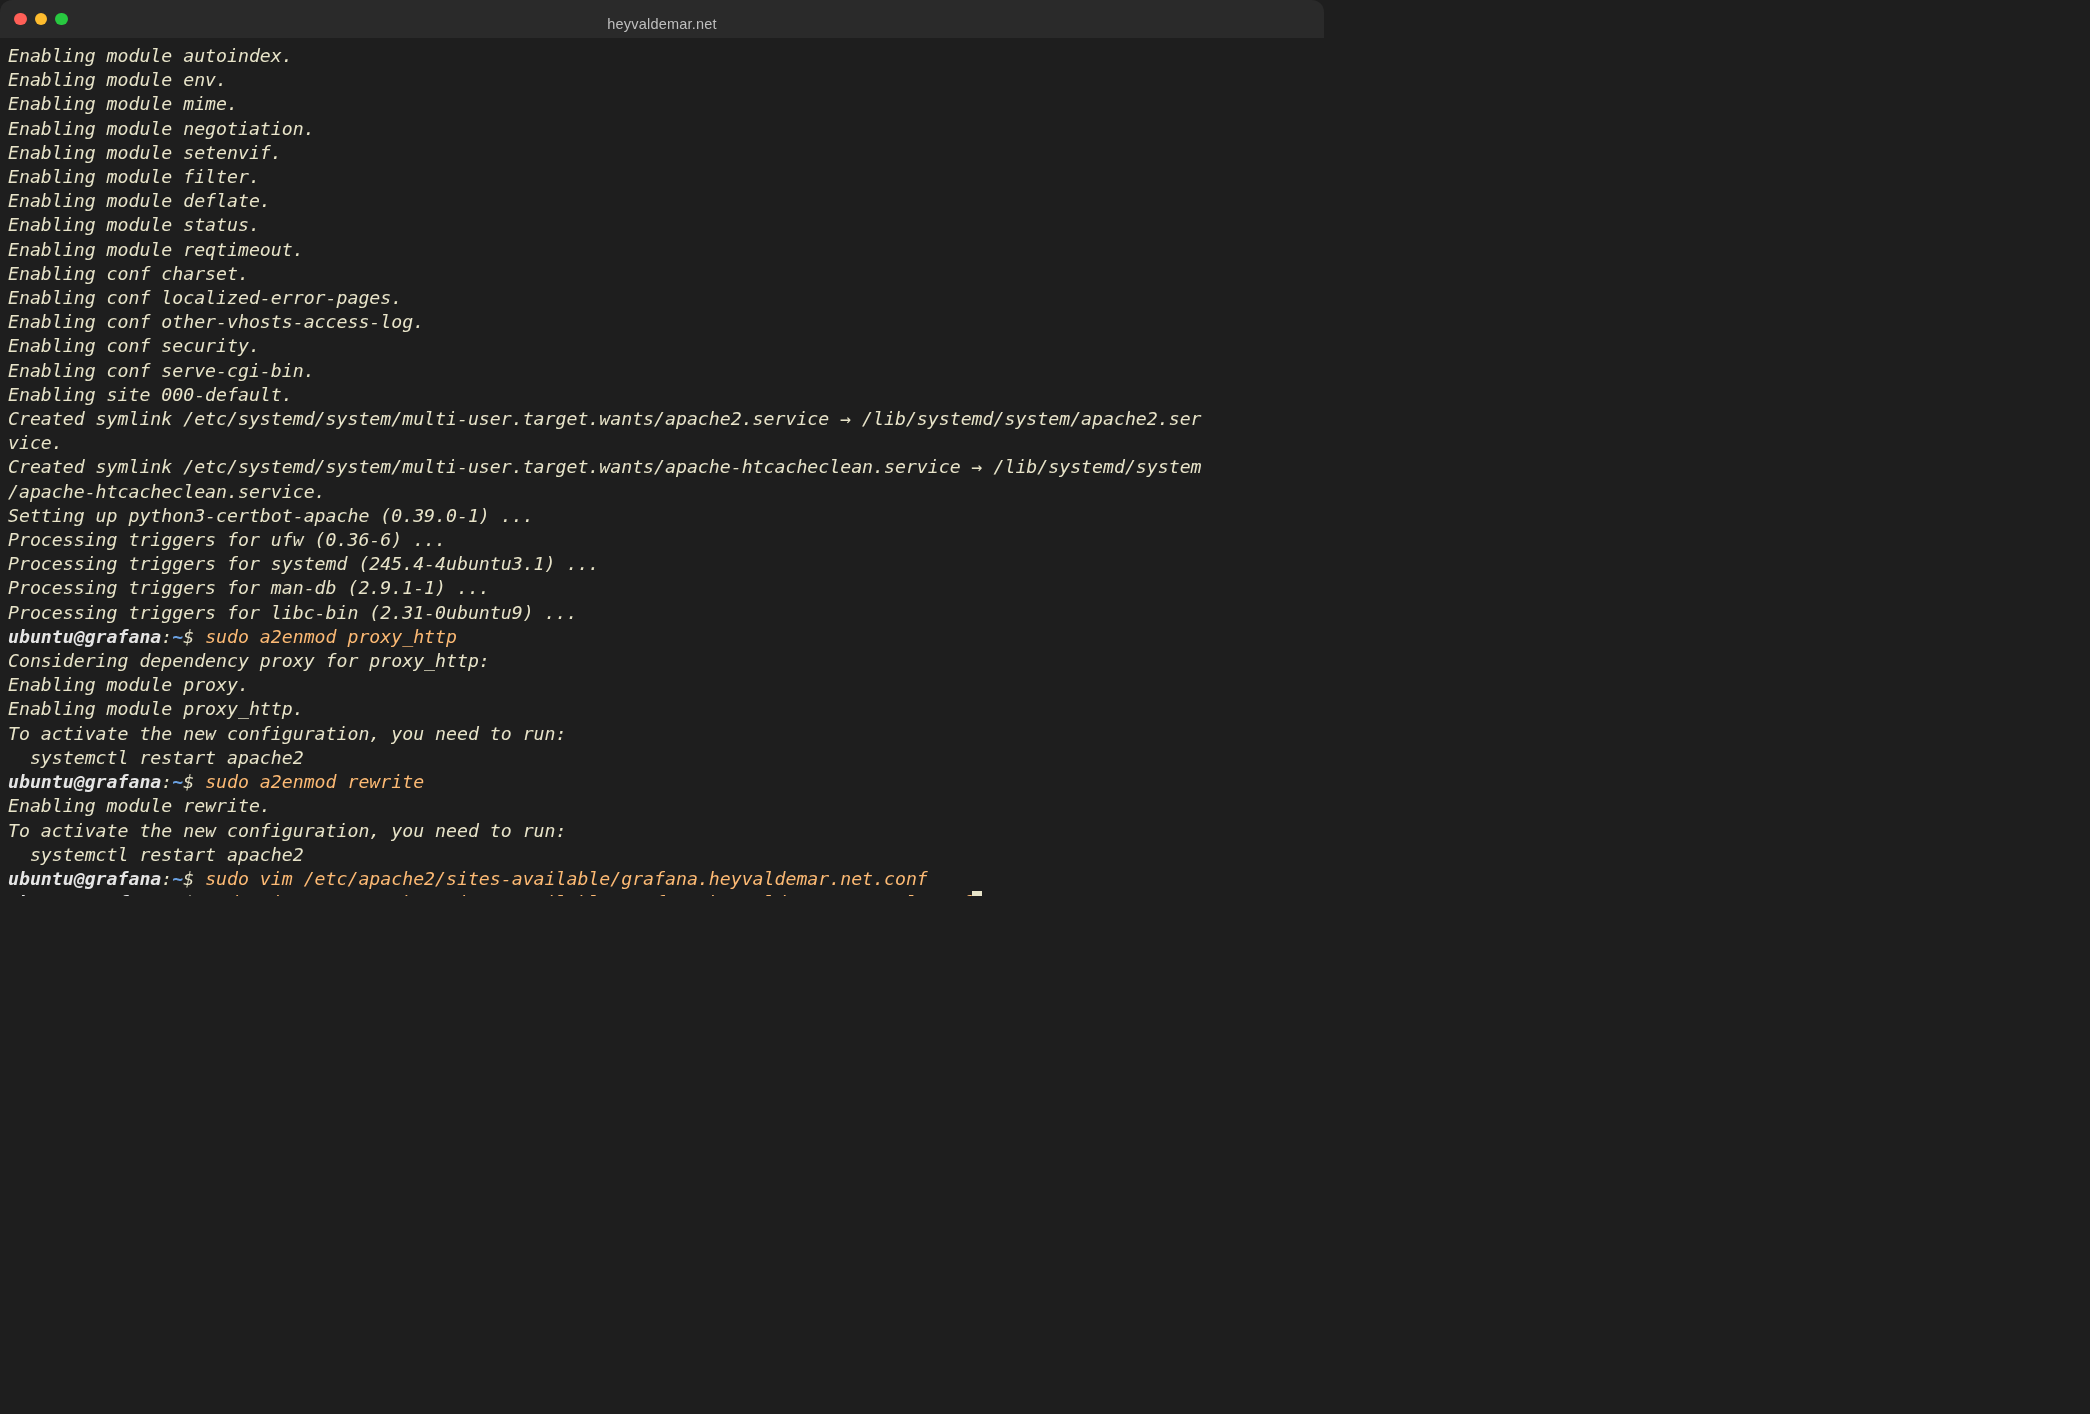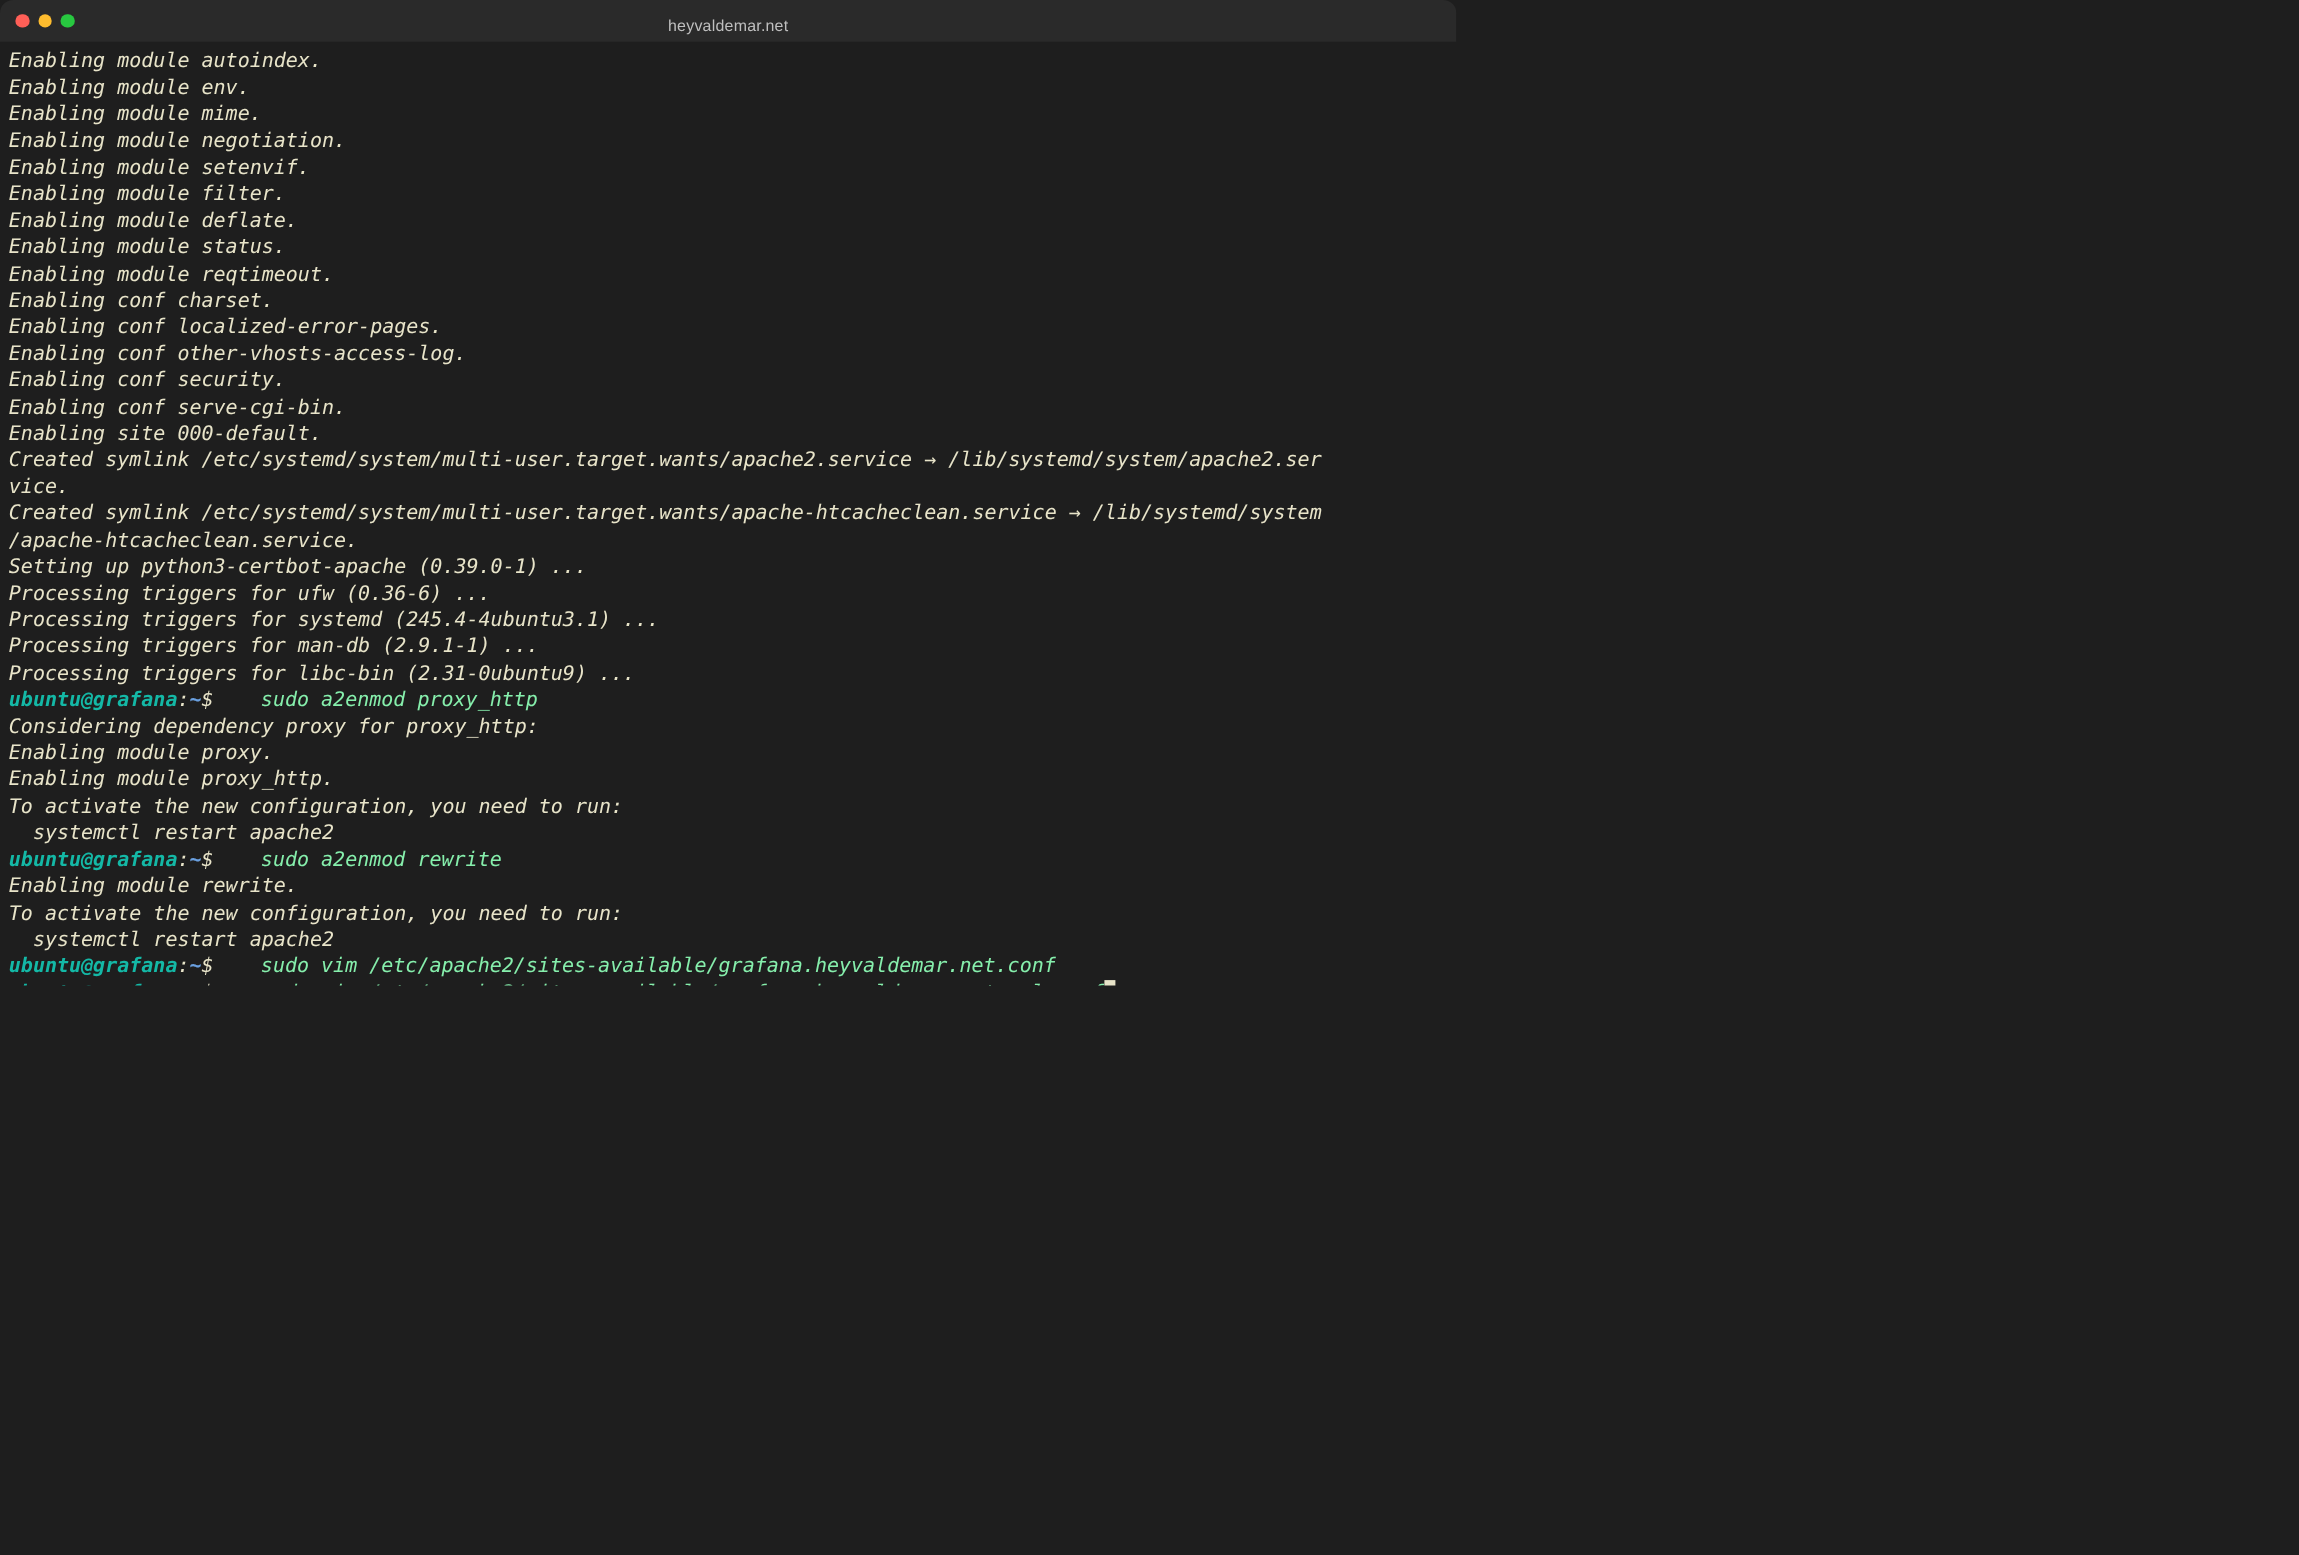--- a/index.html
+++ b/index.html
@@ -37,24 +37,24 @@
       letter-spacing: .2px;
       margin-top: 12px;
     }
     .term {
       padding: 6px 8px 0 8px;
       white-space: pre;
       letter-spacing: 0;
       font-style: italic;
     }
     .term div { min-height: 24px; }
-    .user { color: #14b8a6; font-weight: 600; }
+    .user { color: #e5e5e5; font-weight: 600; }
     .path { color: #6aa0e0; font-weight: 600; }
     .dollar { color: #e8e4c9; }
-    .cmd { color: #86efac; margin-left: 32px; }
+    .cmd { color: #fdba74; }
     .cursor {
       display: inline-block;
       width: 10px;
       height: 20px;
       background: #e8e4c9;
       vertical-align: text-bottom;
       margin-bottom: 2px;
     }
   </style>
 </head>

